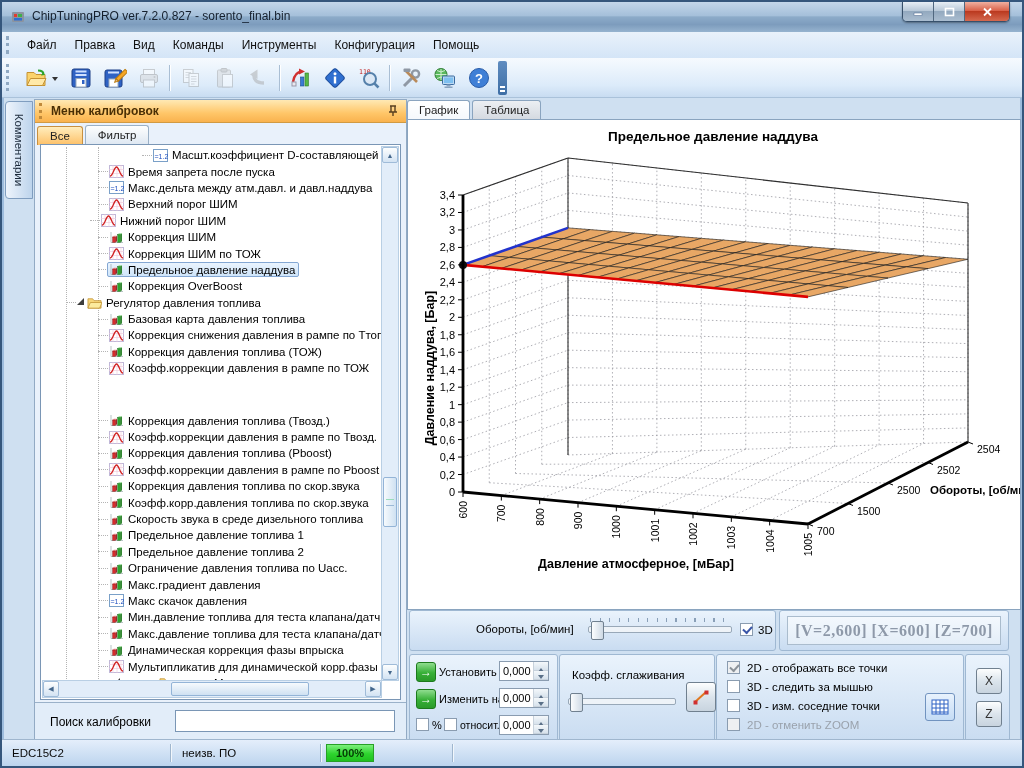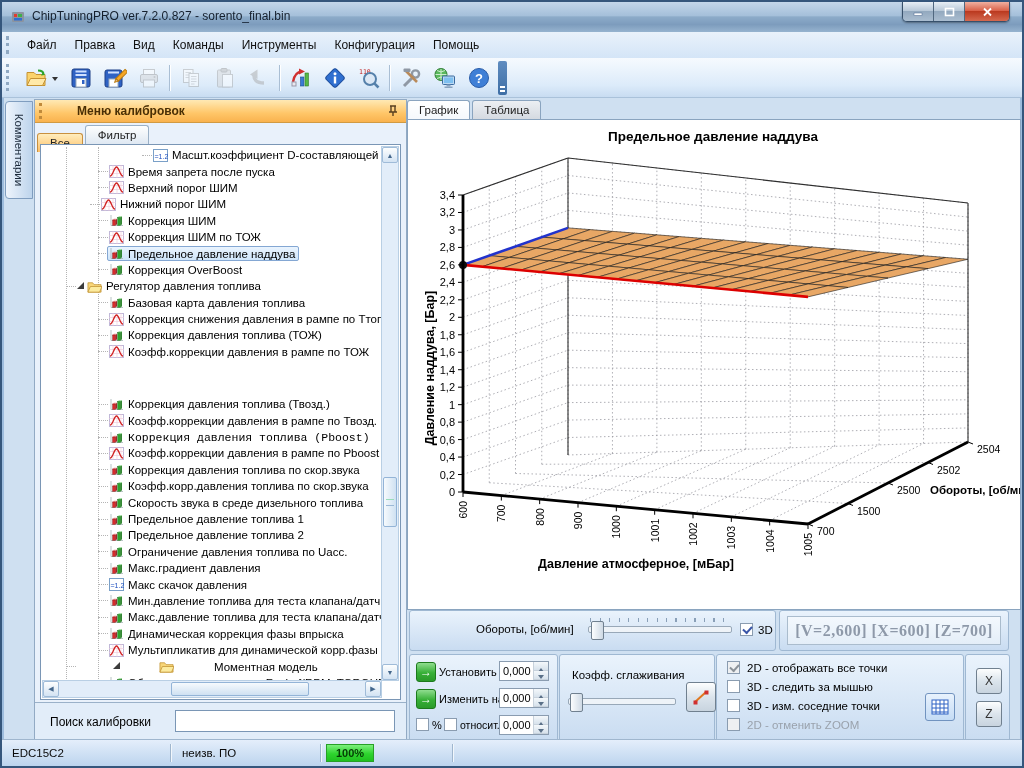--- a/index.html
+++ b/index.html
@@ -38,28 +38,28 @@
   #tb-overflow i{display:block;width:5px;height:2px;background:#fff;margin-top:2px;}
   
   #comments-tab{left:3px;top:99px;width:26px;height:96px;background:linear-gradient(90deg,#eef4fc,#bdd4ec);
     border:1px solid #7f9dbf;border-radius:4px 0 0 4px;}
   #comments-tab .vtxt{position:absolute;left:50%;top:50%;transform:translate(-50%,-50%) rotate(90deg);
     white-space:nowrap;font-size:11.5px;color:#1c2a3a;}
   
   #left-panel{left:32px;top:97px;width:371px;height:641px;background:#e9f1fb;border:1px solid #92aac4;}
   #lp-header{left:0;top:0;width:100%;height:22px;
     background:linear-gradient(180deg,#ffe9b4,#ffc668 60%,#f9b24e);
-    border-bottom:1px solid #d19a42;display:flex;align-items:center;gap:26px;}
+    border-bottom:1px solid #d19a42;display:flex;align-items:center;}
   #lp-header .grip{border-left-color:#c08a3a;}
   #lp-title{font-size:12px;font-weight:bold;color:#4a2f05;}
   #pin{position:absolute;right:6px;top:4px;width:14px;height:14px;}
   #lp-tabs{left:2px;top:23px;height:21px;display:flex;align-items:flex-end;}
   .ltab{font-size:11.5px;padding:3px 12px;border:1px solid #b08a50;border-bottom:none;border-radius:3px 3px 0 0;
     background:linear-gradient(180deg,#fdfefe,#dfe8f2);color:#222;margin-right:2px;border-color:#9ab0c6;}
-  .ltab.active{background:linear-gradient(180deg,#ffedbd,#fdc068);border-color:#c89040;position:relative;top:8px;}
+  .ltab.active{background:linear-gradient(180deg,#ffedbd,#fdc068);border-color:#c89040;position:relative;top:1px;}
   #tree-box{left:5px;top:44px;width:359px;height:554px;background:#fff;border:1px solid #7a96b5;}
   #tree{position:absolute;left:1px;top:2px;right:18px;bottom:18px;overflow:hidden;}
   .guide{position:absolute;top:0;bottom:0;border-left:1px dotted #b4b4b4;}
   .trow{height:16.4px;display:flex;align-items:center;white-space:nowrap;font-size:11.5px;color:#000;position:relative;}
   .stub{width:10px;border-top:1px dotted #b4b4b4;margin-right:1px;flex:none;}
   .expander{width:0;height:0;border-bottom:7px solid #3c3c3c;border-left:7px solid transparent;margin:0 3px 2px 0;flex:none;}
   .ticon{width:15px;height:13px;margin-right:4px;flex:none;}
   .ticon svg{width:15px;height:13px;display:block;}
   .selwrap{display:flex;align-items:center;background:linear-gradient(180deg,#eaf4fe,#cfe5fa);
     border:1px solid #84a7d3;border-radius:2px;padding:0 3px 0 1px;margin-left:-2px;}
@@ -330,20 +330,30 @@
                 <path d="M0 4.5h15 M0 8.5h15 M4 0v13 M8 0v13 M12 0v13" stroke="#f0c8d8" stroke-width=".6"></path>
                 <path d="M1 11 C4 11 5 2 7.5 2 C10 2 11 11 14 11" stroke="#d02020" fill="none" stroke-width="1.3"></path>
               </svg>
             </span>
             <span>Время запрета после пуска</span>
           </div>
           <div class="trow" style="padding-left: 56px;">
             <span class="stub"></span>
             <span class="ticon">
               <svg viewBox="0 0 15 13">
+                <rect x=".5" y=".5" width="14" height="12" fill="#fff" stroke="#7aa0c8"></rect>
+                <text x="1.5" y="9.5" font-size="7" fill="#1f4fbf">=1.2</text>
+              </svg>
+            </span>
+            <span>Макс.дельта между атм.давл. и давл.наддува</span>
+          </div>
+          <div class="trow" style="padding-left: 56px;">
+            <span class="stub"></span>
+            <span class="ticon">
+              <svg viewBox="0 0 15 13">
                 <rect x=".5" y=".5" width="14" height="12" fill="#fff" stroke="#c0b8d8"></rect>
                 <path d="M0 4.5h15 M0 8.5h15 M4 0v13 M8 0v13 M12 0v13" stroke="#f0c8d8" stroke-width=".6"></path>
                 <path d="M1 11 C4 11 5 2 7.5 2 C10 2 11 11 14 11" stroke="#d02020" fill="none" stroke-width="1.3"></path>
               </svg>
             </span>
             <span>Верхний порог ШИМ</span>
           </div>
           <div class="trow" style="padding-left: 48px;">
             <span class="stub"></span>
             <span class="ticon">
@@ -495,21 +505,21 @@
             <span class="stub"></span>
             <span class="ticon">
               <svg viewBox="0 0 15 13">
                 <rect x=".5" y=".5" width="14" height="12" fill="#fff" stroke="#c0b8d8"></rect>
                 <path d="M0 4.5h15 M0 8.5h15 M4 0v13 M8 0v13 M12 0v13" stroke="#f0c8d8" stroke-width=".6"></path>
                 <path d="M1 11 C4 11 5 2 7.5 2 C10 2 11 11 14 11" stroke="#d02020" fill="none" stroke-width="1.3"></path>
               </svg>
             </span>
             <span>Коэфф.коррекции давления в рампе по Твозд.</span>
           </div>
-          <div class="trow" style="padding-left: 56px; font-family: Liberation Mono, monospace;">
+          <div class="trow" style="padding-left: 56px;">
             <span class="stub"></span>
             <span class="ticon">
               <svg viewBox="0 0 15 13">
                 <path d="M2 1 v10.5 h12" stroke="#9aa" fill="none" stroke-width=".7"></path>
                 <path d="M8.6 3.4 l1.3-1.2 h3 l-1.3 1.2z" fill="#8fe08f"></path>
                 <path d="M11.6 3.4 l1.3-1.2 v8 l-1.3 1.2z" fill="#1d7a1d"></path>
                 <rect x="8.6" y="3.4" width="3" height="8" fill="#2da52d" stroke="#176017" stroke-width=".4"></rect>
                 <path d="M3.6 6 l1.3-1.2 h3 l-1.3 1.2z" fill="#f09090"></path>
                 <path d="M6.6 6 l1.3-1.2 v5.4 l-1.3 1.2z" fill="#8a1212"></path>
                 <rect x="3.6" y="6" width="3" height="5.4" fill="#d92b2b" stroke="#7a1010" stroke-width=".4"></rect>

